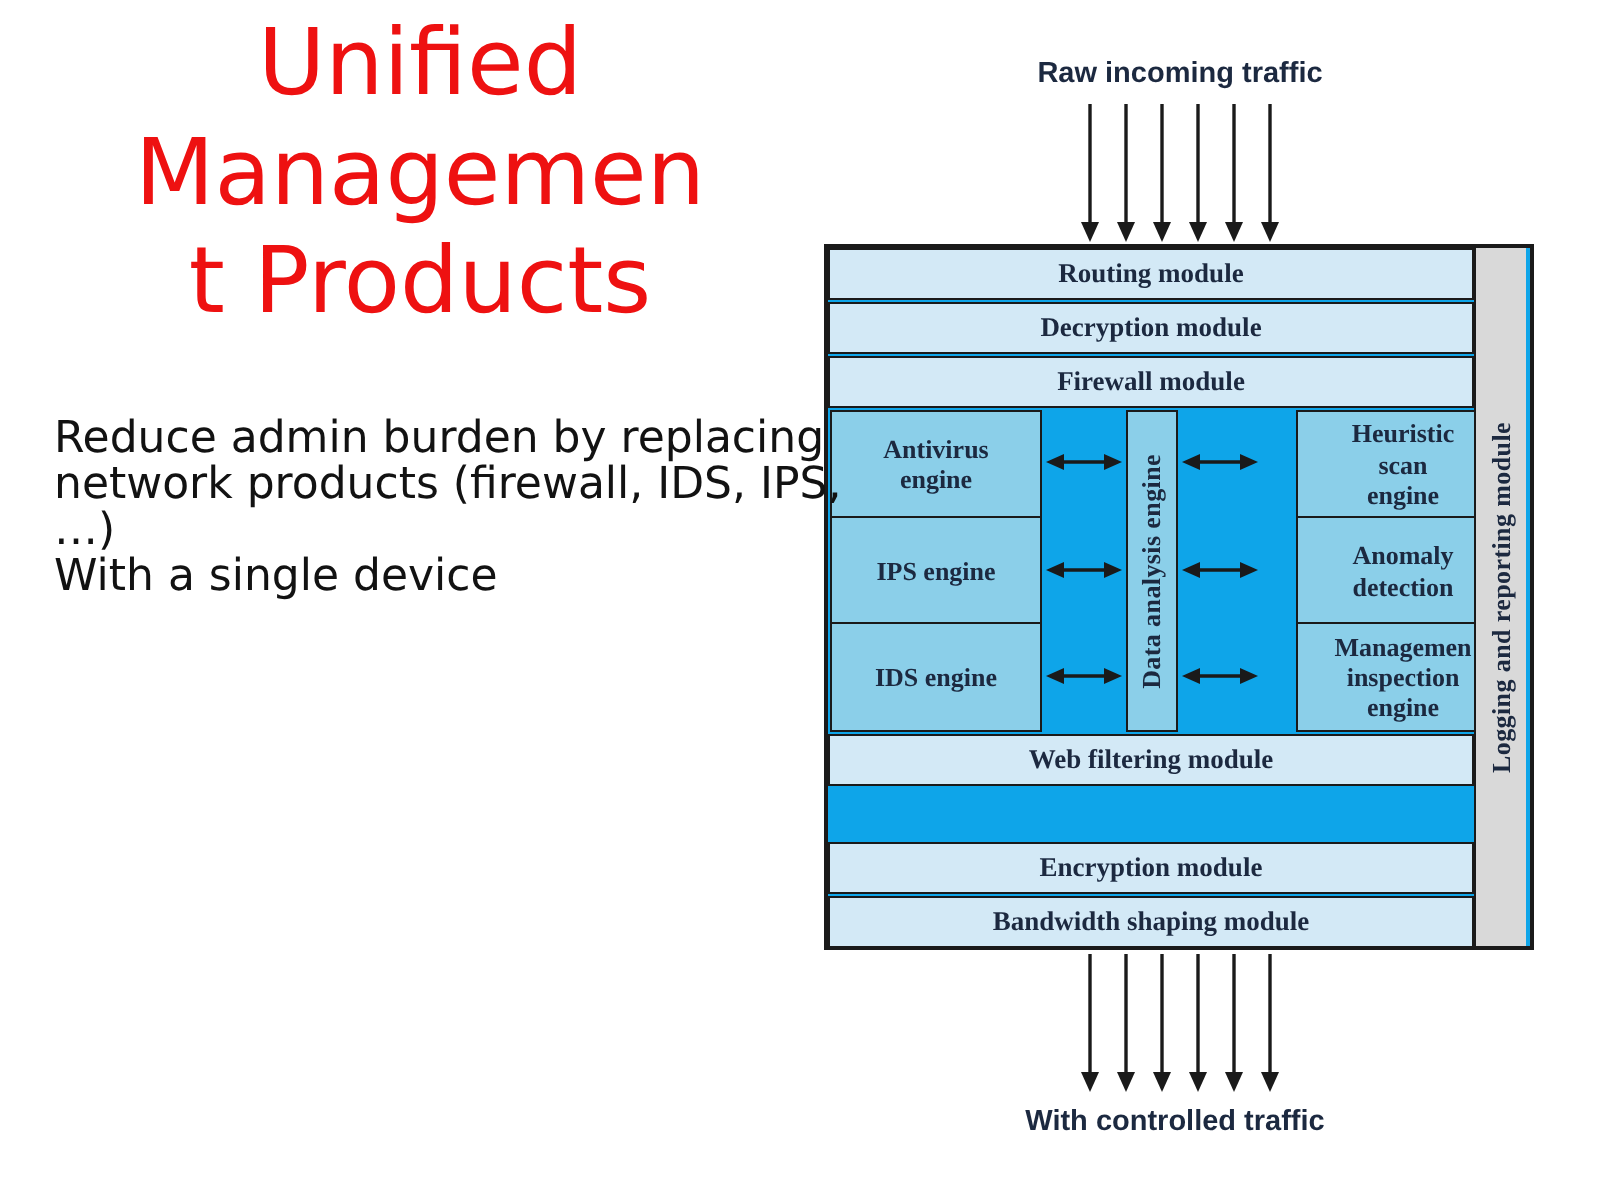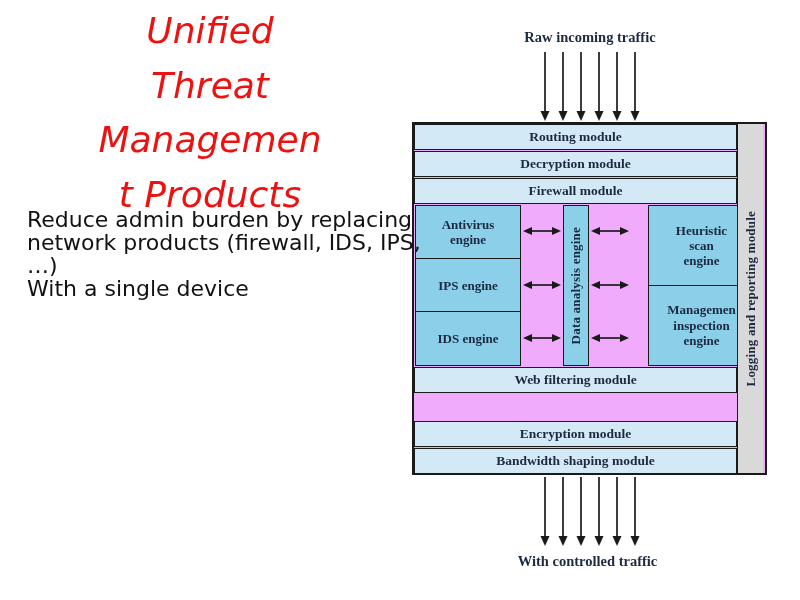--- a/index.html
+++ b/index.html
@@ -12,39 +12,38 @@
     --body-black:#121212;
   }
   html,body{margin:0;padding:0;}
   .slide{
     position:relative;width:800px;height:600px;background:#ffffff;overflow:hidden;
     font-family:"Liberation Sans","DejaVu Sans",sans-serif;
   }
   
   .title{
     position:absolute;left:0;top:4px;width:420px;z-index:9;
-    color:var(--title-red);font-size:36px;line-height:54.5px;text-align:center;
+    color:var(--title-red);font-size:46px;line-height:54.5px;text-align:center;
     font-family:"DejaVu Sans",sans-serif;
-    font-style:italic;
   }
   .body-text{
     position:absolute;left:27px;top:208px;width:400px;z-index:10;
     color:var(--body-black);font-size:22px;line-height:23px;text-align:left;
     font-family:"DejaVu Sans",sans-serif;
   }
   
   .flow-label{
     position:absolute;z-index:3;color:var(--diag-text);
-    font-family:Liberation Serif, serif;font-weight:bold;font-size:14.5px;text-align:center;
+    font-family:Liberation Sans, sans-serif;font-weight:bold;font-size:14.5px;text-align:center;
   }
   .flow-label.top{left:455px;top:29px;width:270px;}
   .flow-label.bottom{left:455px;top:553px;width:265px;}
   .utm-box{
     position:absolute;left:412px;top:122px;width:355px;height:353px;z-index:2;
-    background:#f0abfc;border:2px solid var(--line);box-sizing:border-box;
+    background:#0ea5e9;border:2px solid var(--line);box-sizing:border-box;
   }
   .row{
     position:absolute;left:0;width:323px;height:25.5px;box-sizing:border-box;
     background:var(--light-blue);border:1.6px solid var(--line);
     display:flex;align-items:center;justify-content:center;
     color:var(--diag-text);font-family:"Liberation Serif","DejaVu Serif",serif;
     font-weight:bold;font-size:13.5px;white-space:nowrap;
   }
   .side-col{
     position:absolute;left:323px;top:0;width:26px;height:349px;box-sizing:border-box;
@@ -74,21 +73,20 @@
   }
   .arrows{position:absolute;left:0;top:0;width:800px;height:600px;z-index:8;pointer-events:none;}
 </style>
 </head>
 <body>
 
 <div class="slide">
 
   <div class="title">
       <div>Unified</div>
-      <div>Threat</div>
       <div>Managemen</div>
       <div>t Products</div>
     </div>
 
   <div class="body-text">
       <div>Reduce admin burden by replacing</div>
       <div>network products (firewall, IDS, IPS, …)</div>
       <div>With a single device</div>
     </div>
 
@@ -113,20 +111,24 @@
           </div>
       </div>
       <div class="center-col">
         <span class="vtext">Data analysis engine</span>
       </div>
       <div class="stack right">
         <div class="cell">
             <div>Heuristic</div>
             <div>scan</div>
             <div>engine</div>
+          </div>
+        <div class="cell">
+            <div>Anomaly</div>
+            <div>detection</div>
           </div>
         <div class="cell">
             <div>Managemen</div>
             <div>inspection</div>
             <div>engine</div>
           </div>
       </div>
     </div>
 
     <div class="row" style="top:243px">Web filtering module</div>

